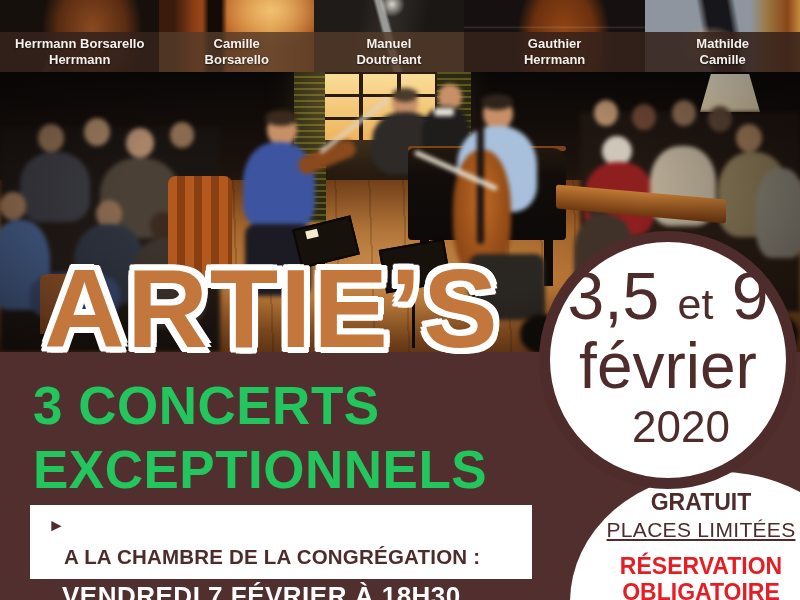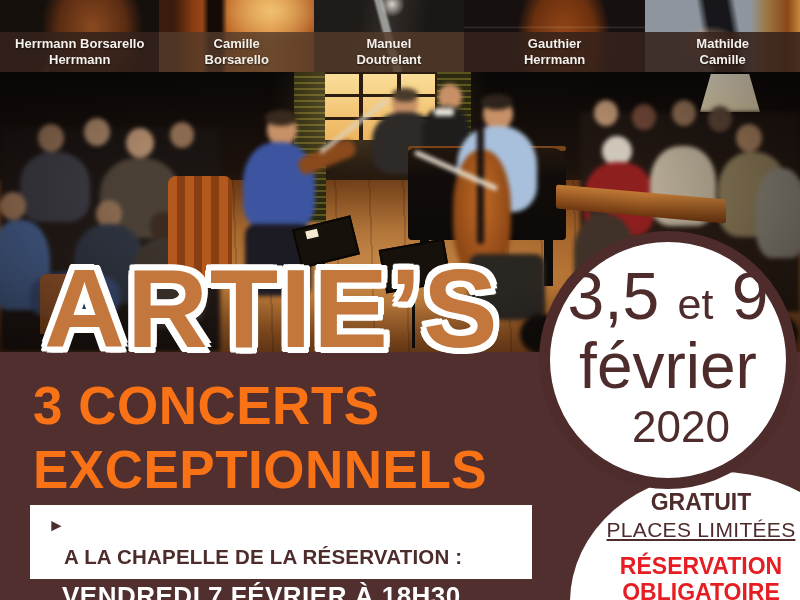--- a/index.html
+++ b/index.html
@@ -84,21 +84,21 @@
     position:absolute;left:44px;top:253px;z-index:5;
     font-size:112px;font-weight:bold;letter-spacing:2px;line-height:1;
     color:#c4773c;
     text-shadow:
       -5px -5px 0 #fff, 5px -5px 0 #fff, -5px 5px 0 #fff, 5px 5px 0 #fff,
       -6px 0 0 #fff, 6px 0 0 #fff, 0 -6px 0 #fff, 0 6px 0 #fff,
       -4px -6px 0 #fff, 4px 6px 0 #fff, 6px -4px 0 #fff, -6px 4px 0 #fff;
   }
   .subtitle{
     position:absolute;left:33px;top:374px;z-index:5;
-    font-size:53px;font-weight:bold;line-height:64px;letter-spacing:.5px;color:#f97316;
+    font-size:53px;font-weight:bold;line-height:64px;letter-spacing:.5px;color:#22c55e;
   }
   .eventbox{
     position:absolute;left:30px;top:505px;width:502px;height:74px;background:#fff;z-index:5;
     color:#4f2c2c;font-weight:bold;
   }
   .eventbox .row1{display:flex;align-items:center;gap:22px;margin:10px 0 0 18px;font-size:21px;}
   .eventbox .row1 .tri{font-size:17px;line-height:21px;}
   .eventbox .row2{margin:9px 0 0 34px;font-size:20.5px;letter-spacing:.2px;}
   .schedule{
     position:absolute;left:62px;top:581px;z-index:5;color:#fff;font-weight:bold;font-size:26px;letter-spacing:.5px;
@@ -283,18 +283,18 @@
   <div class="title">ARTIE’S</div>
   <div class="subtitle">
     <div>3 CONCERTS</div>
     <div>EXCEPTIONNELS</div>
   </div>
 
   <div class="eventbox">
     <div class="row1">
       <span class="tri">►</span>
     </div>
-    <div class="row2">A LA CHAPELLE DE LA RÉSERVATION :</div>
+    <div class="row2">A LA CHAMBRE DE LA CONGRÉGATION :</div>
   </div>
 
   <div class="schedule">VENDREDI 7 FÉVRIER À 18H30</div>
 
 </div>
 
 </body></html>

